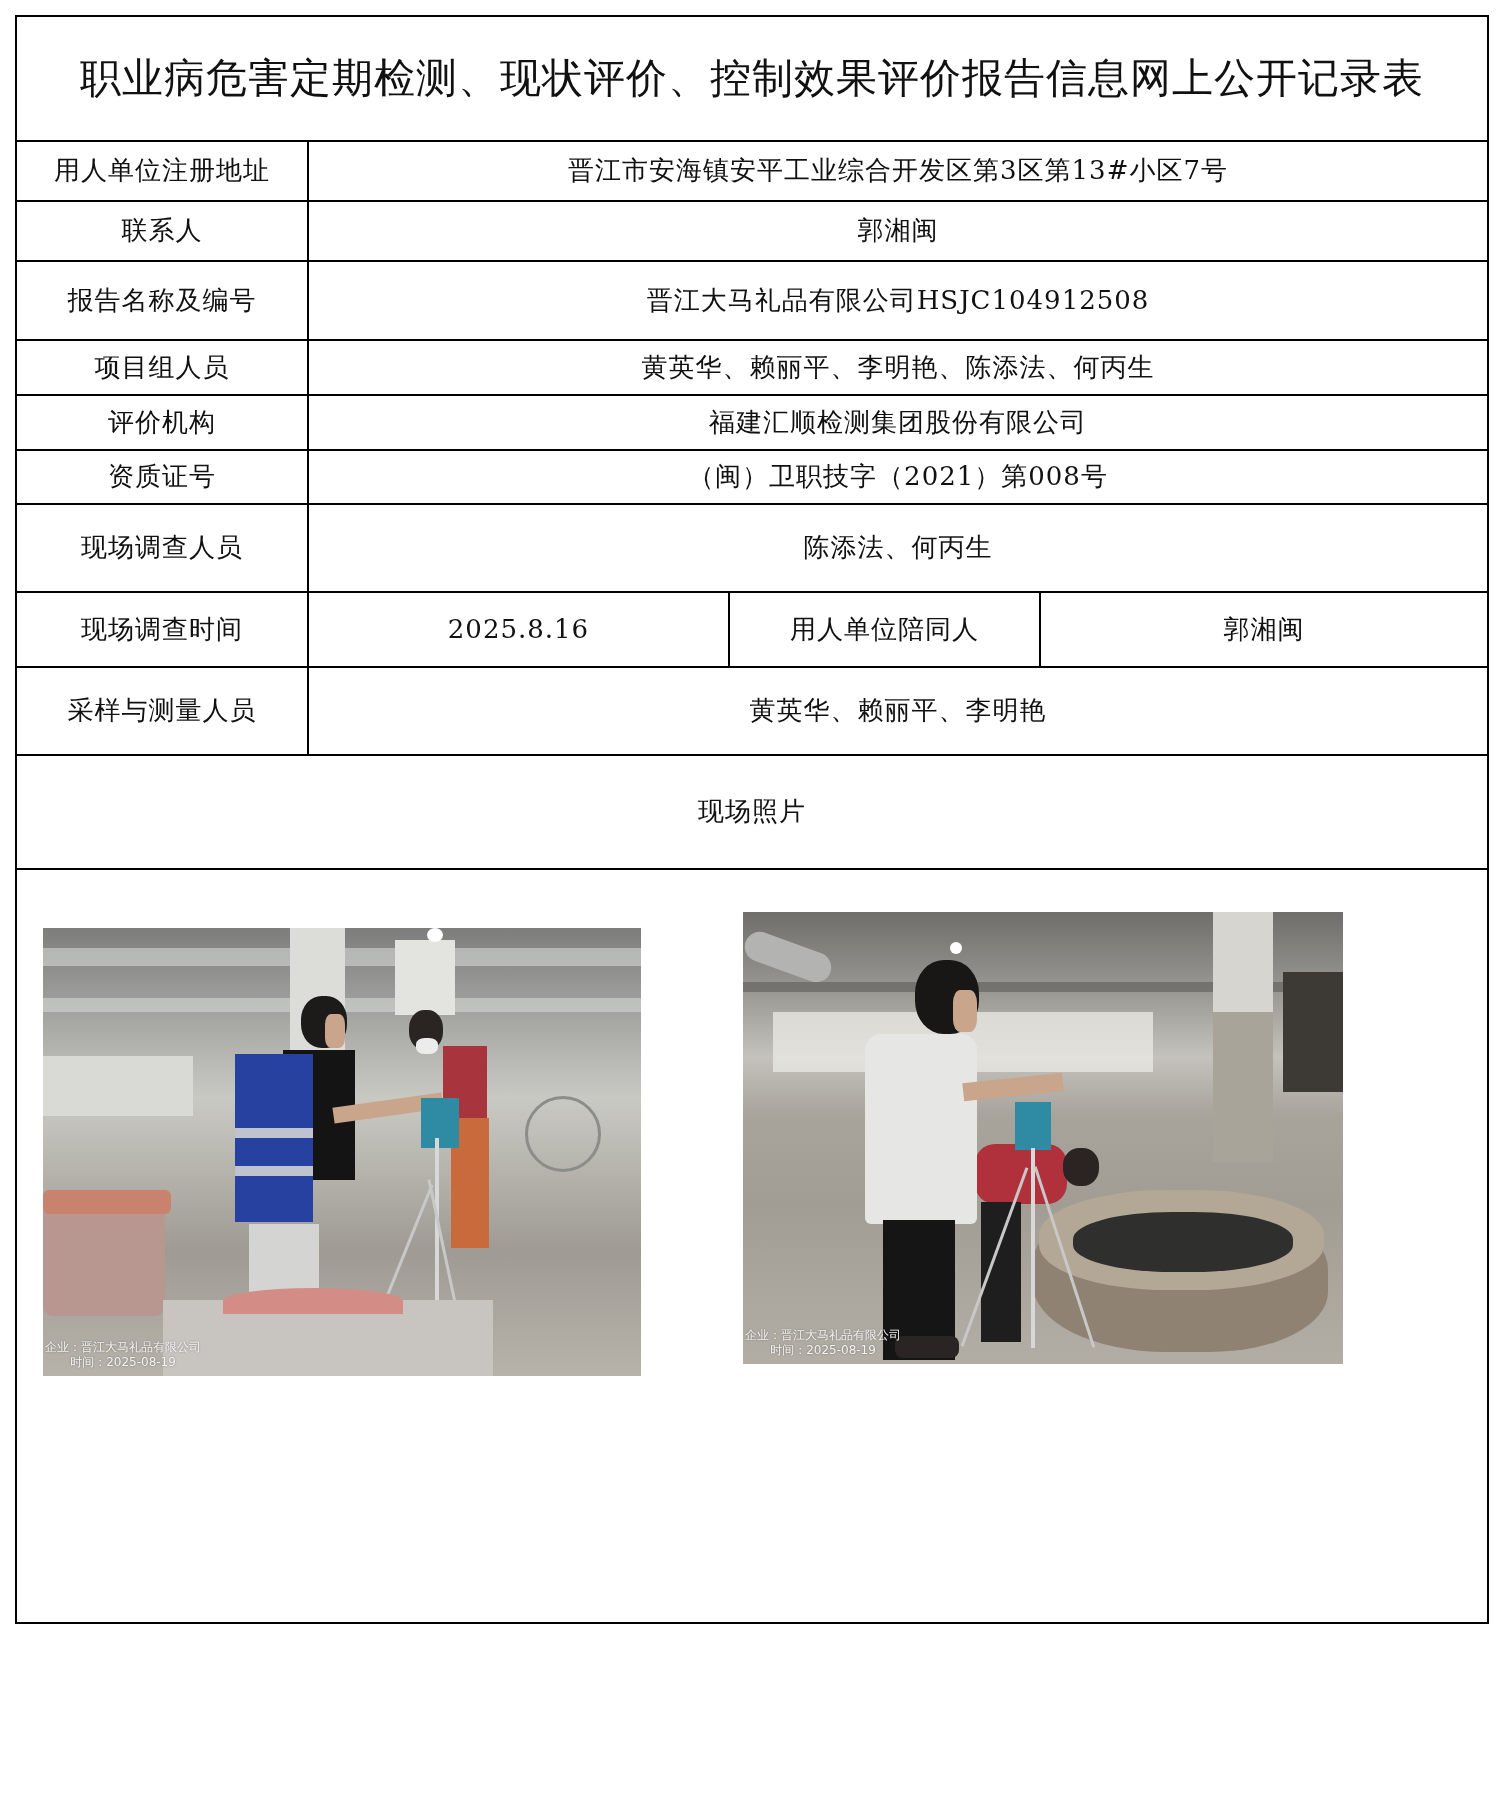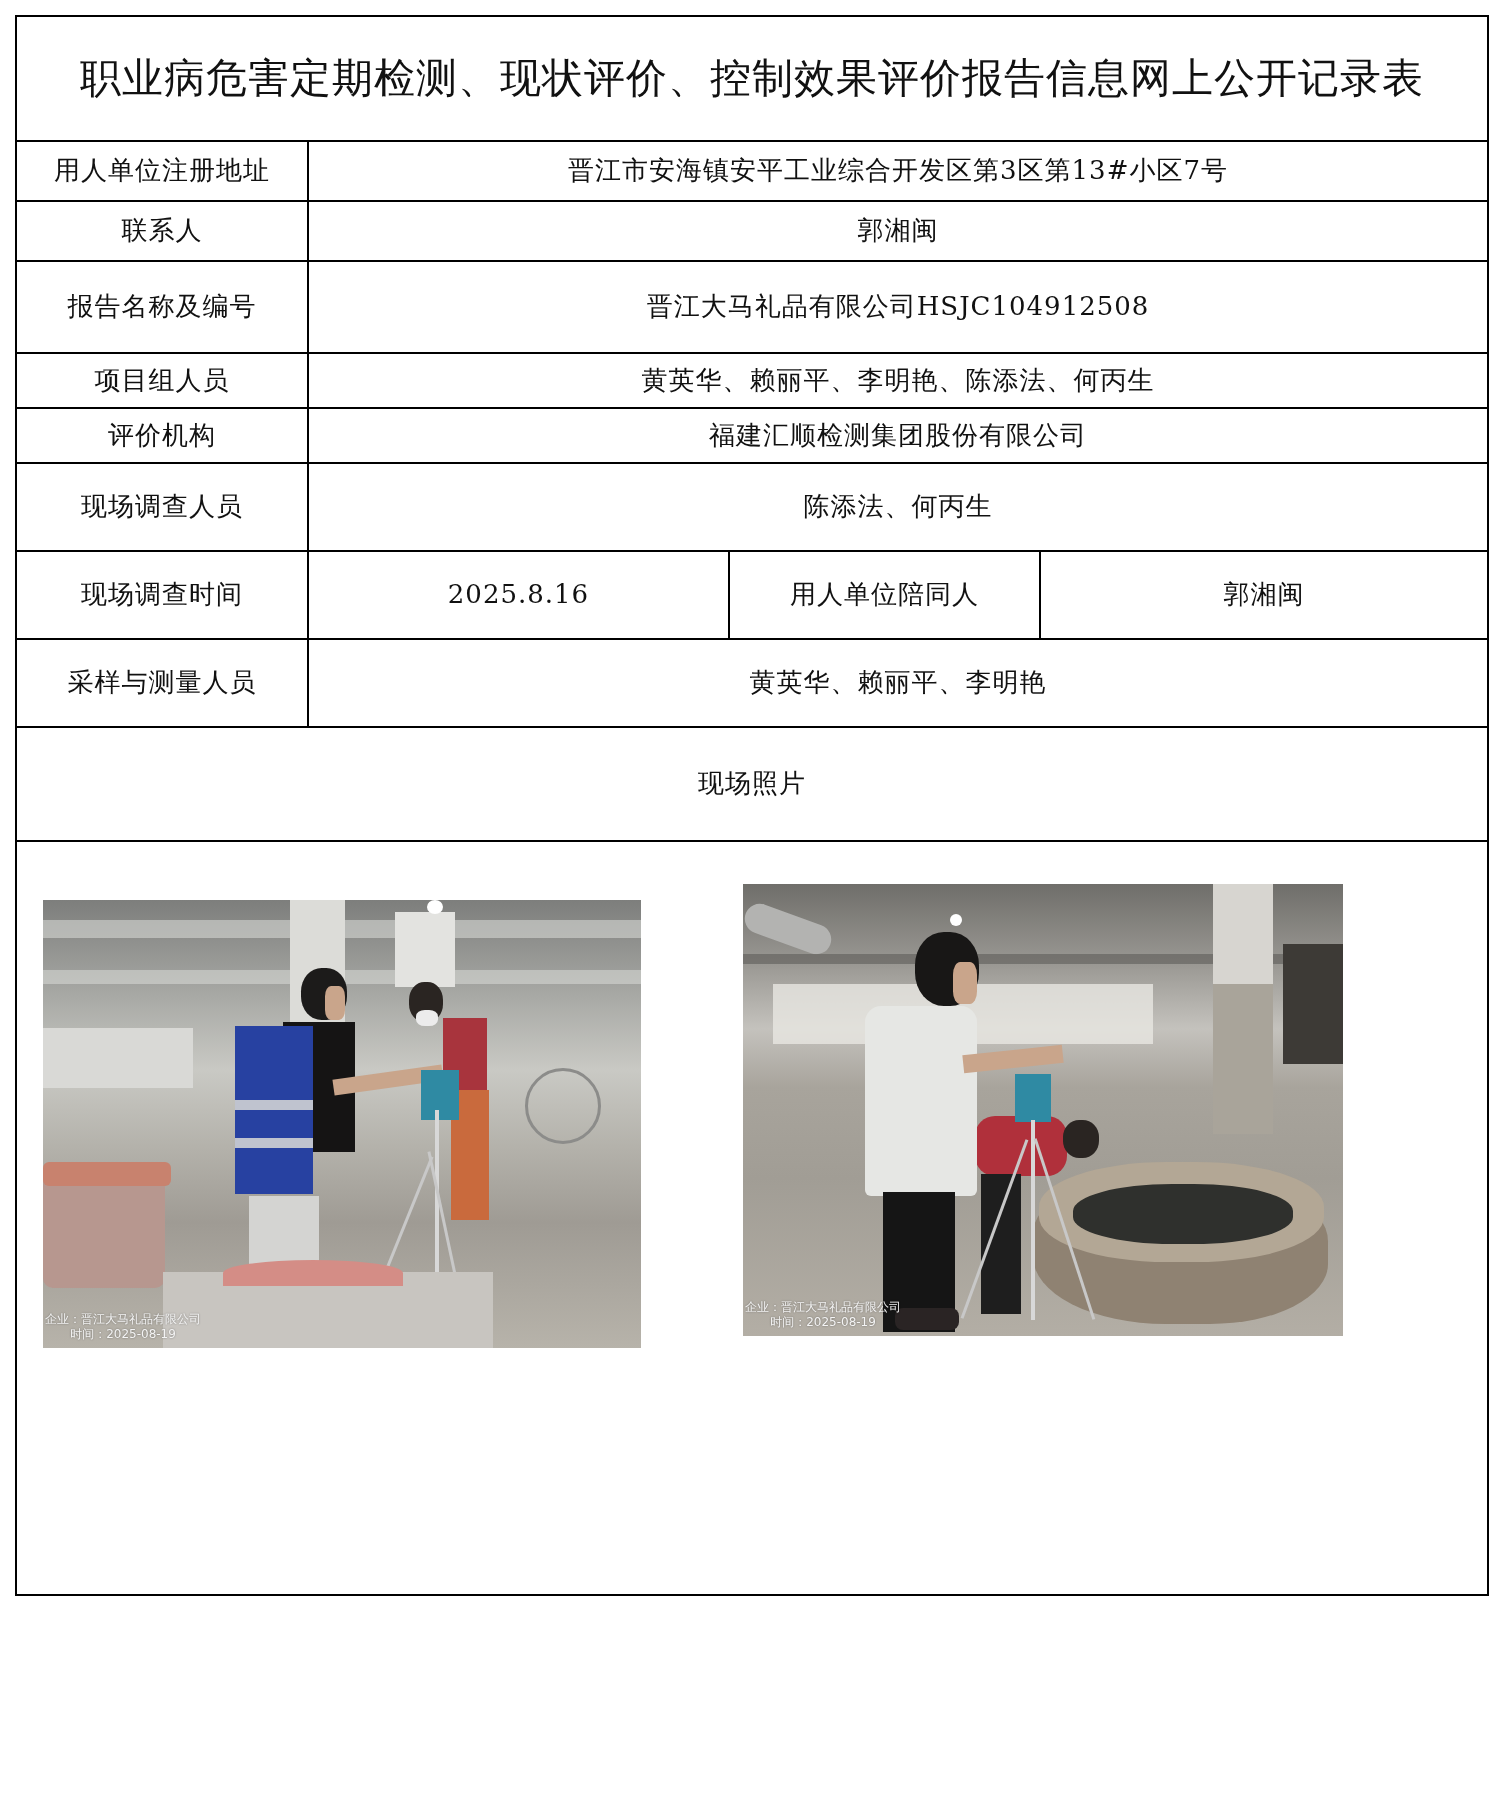--- a/index.html
+++ b/index.html
@@ -33,37 +33,41 @@
     </tr>
 
     <tr style="height:60px">
       <td>用人单位注册地址</td>
       <td colspan="3">晋江市安海镇安平工业综合开发区第3区第13#小区7号</td>
     </tr>
     <tr style="height:60px">
       <td>联系人</td>
       <td colspan="3">郭湘闽</td>
     </tr>
-    <tr style="height:92px">
+    <tr style="height:79px">
       <td>报告名称及编号</td>
       <td colspan="3">晋江大马礼品有限公司HSJC104912508</td>
     </tr>
     <tr style="height:55px">
       <td>项目组人员</td>
       <td colspan="3">黄英华、赖丽平、李明艳、陈添法、何丙生</td>
     </tr>
     <tr style="height:55px">
       <td>评价机构</td>
       <td colspan="3">福建汇顺检测集团股份有限公司</td>
     </tr>
+    <tr style="height:54px">
+      <td>资质证号</td>
+      <td colspan="3">（闽）卫职技字（2021）第008号</td>
+    </tr>
     <tr style="height:88px">
       <td>现场调查人员</td>
       <td colspan="3">陈添法、何丙生</td>
     </tr>
-    <tr style="height:88px">
+    <tr style="height:75px">
       <td>现场调查时间</td>
       <td>2025.8.16</td>
       <td>用人单位陪同人</td>
       <td>郭湘闽</td>
     </tr>
     <tr style="height:88px">
       <td>采样与测量人员</td>
       <td colspan="3">黄英华、赖丽平、李明艳</td>
     </tr>
     <tr style="height:114px">

